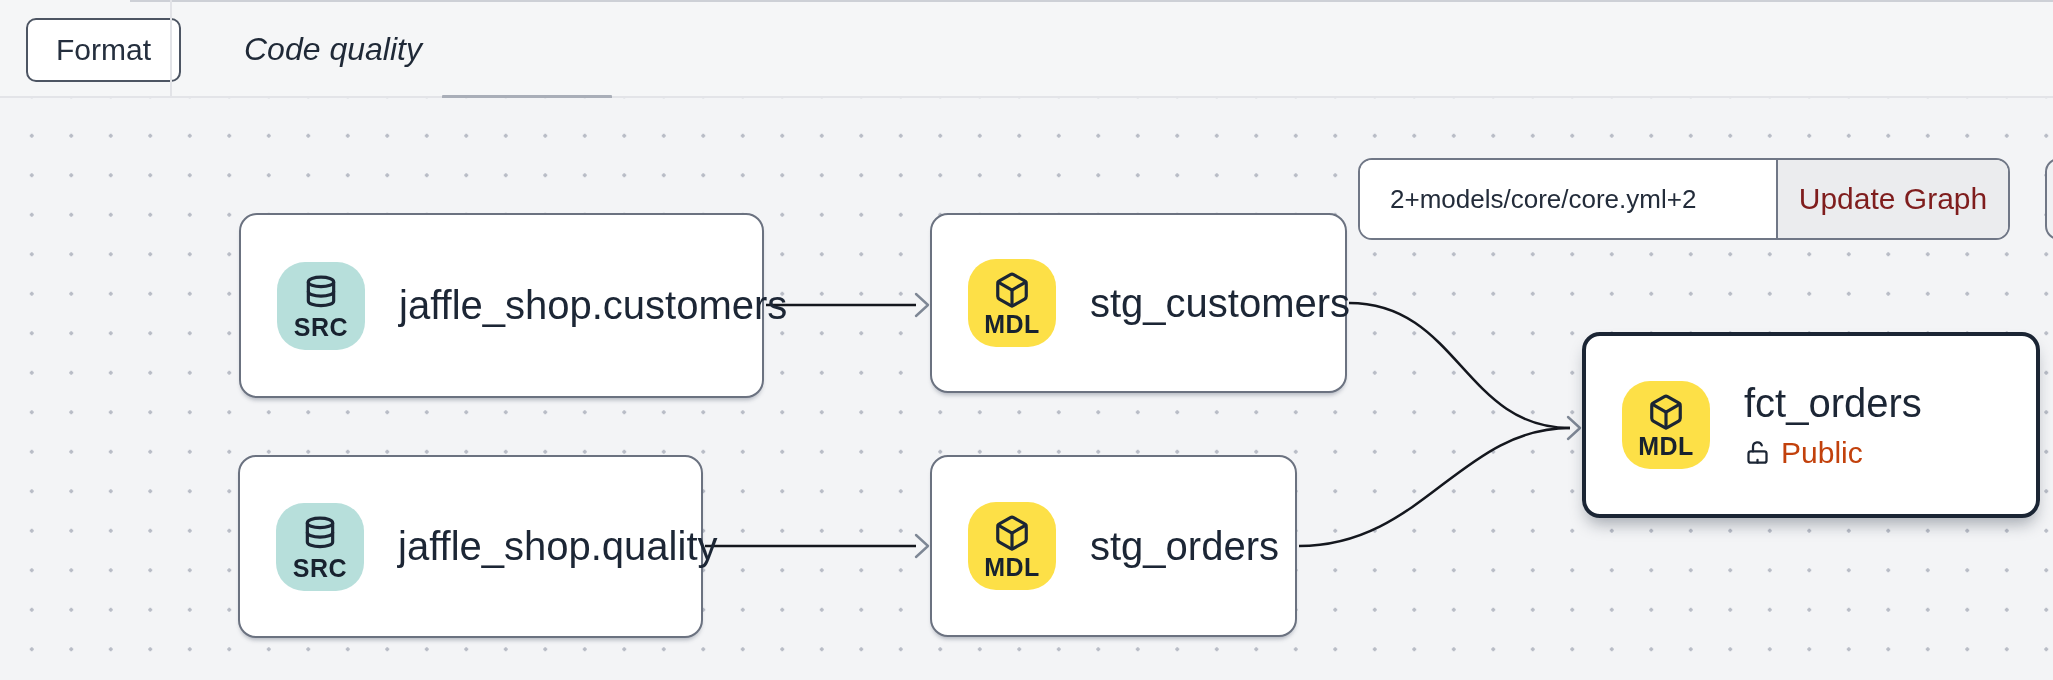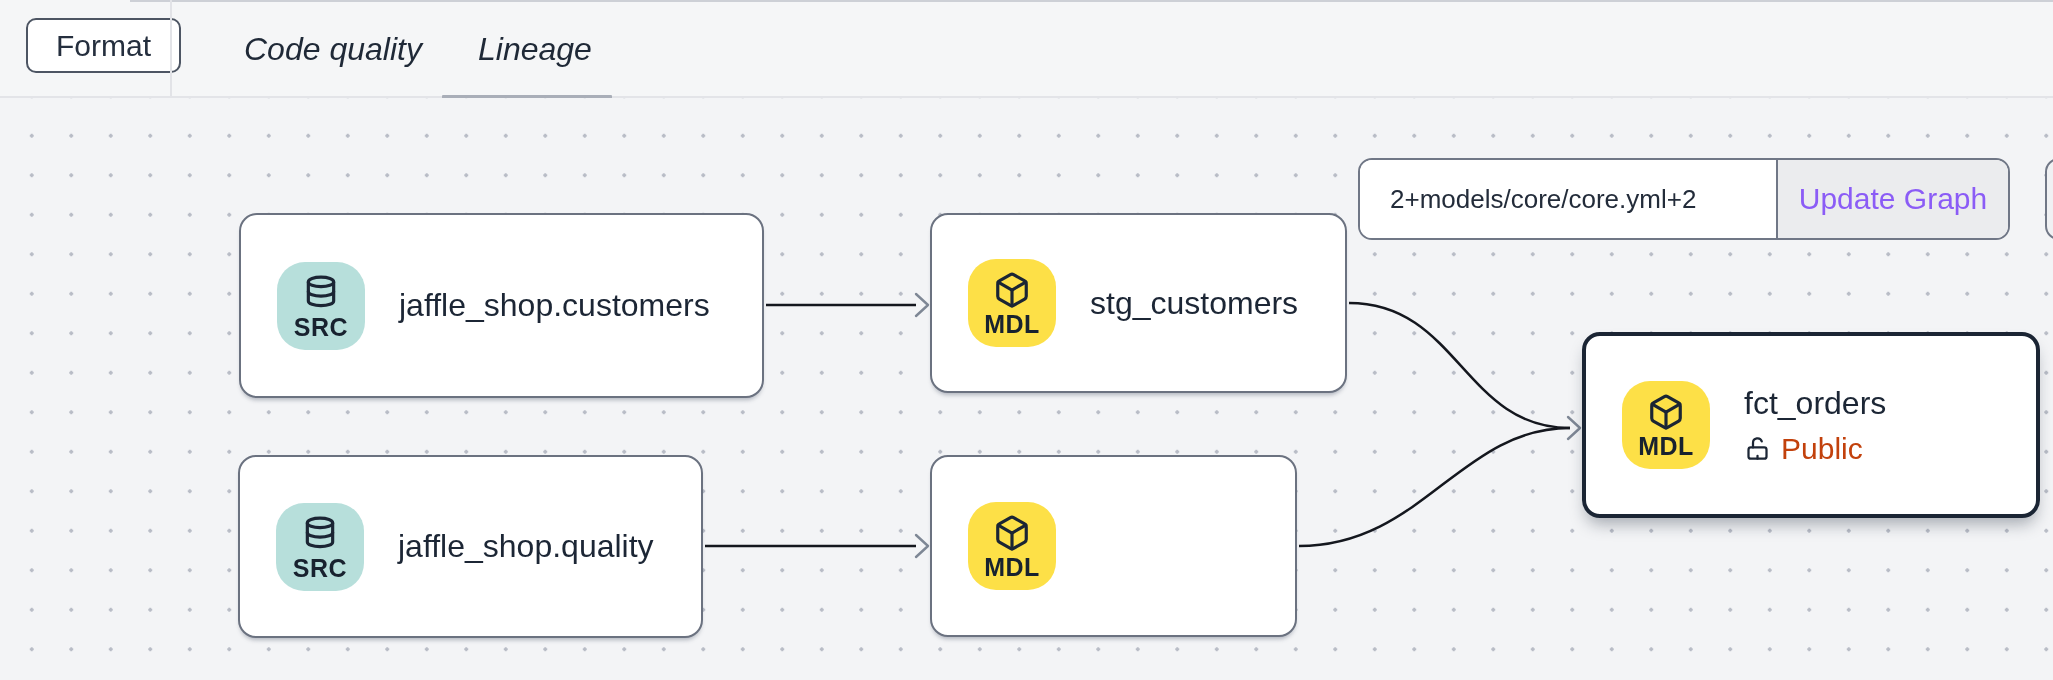--- a/index.html
+++ b/index.html
@@ -10,21 +10,21 @@
   }
   .screen{position:absolute;inset:0;}
 
   
   .topbar{
     position:absolute;left:0;top:0;width:2053px;height:98px;
     background:#f5f6f7;border-bottom:2px solid #e3e4e8;box-sizing:border-box;
   }
   .topbar-topline{position:absolute;left:130px;top:0;right:0;height:2px;background:#cdd0d6;}
   .format-btn{
-    position:absolute;left:26px;top:18px;height:55px;padding:0 28px;
+    position:absolute;left:26px;top:18px;height:64px;padding:0 28px;
     background:#ffffff;border:2px solid #4d5563;border-radius:10px;
     font-family:inherit;font-size:30px;color:#252f3e;cursor:pointer;
   }
   .topbar-divider{position:absolute;left:170px;top:0;width:2px;height:96px;background:#e2e3e7;}
   .tab{
     position:absolute;top:24px;height:50px;line-height:50px;
     font-size:32px;color:#1f2937;cursor:pointer;white-space:nowrap;font-style:italic;
   }
   .tab-codequality{left:244px;}
   .tab-lineage{left:478px;}
@@ -55,54 +55,53 @@
   .node-4{left:930px;top:357px;width:367px;height:182px;}
   .node-5{left:1582px;top:234px;width:458px;height:186px;}
   .badge{
     width:88px;height:88px;border-radius:28px;flex:0 0 auto;
     display:flex;flex-direction:column;align-items:center;justify-content:center;
   }
   .badge-src{background:#b7dfdb;}
   .badge-mdl{background:#fde047;}
   .badge svg{display:block;margin-top:4px;}
   .badge-label{font-size:25px;font-weight:600;color:#18222f;letter-spacing:0.5px;margin-top:1px;}
-  .node-title{font-size:32px;color:#1c2635;white-space:nowrap;}
+  .node-title{font-size:40px;color:#1c2635;white-space:nowrap;}
   .node-text-col{display:flex;flex-direction:column;gap:10px;}
   .node-sub{display:flex;align-items:center;gap:10px;font-size:30px;color:#c2410c;}
 
   
   .selector-group{
     position:absolute;left:1358px;top:60px;width:652px;height:82px;
     border:2px solid #707786;border-radius:14px;box-sizing:border-box;
     display:flex;overflow:hidden;background:#ffffff;
   }
   .selector-input{
     flex:1 1 auto;border:none;outline:none;background:#ffffff;
     font-family:inherit;font-size:26px;color:#232c3a;padding:0 0 0 30px;min-width:0;
   }
   .update-btn{
     flex:0 0 232px;background:#ebecee;border:none;border-left:2px solid #707786;
-    font-family:inherit;font-size:30px;color:#8b5cf6;cursor:pointer;
+    font-family:inherit;font-size:30px;color:#7f1d1d;cursor:pointer;
   }
   .partial-btn{
     position:absolute;left:2045px;top:60px;width:70px;height:82px;
     background:#f0f1f3;border:2px solid #707786;border-radius:14px;box-sizing:border-box;
   }
 </style>
 </head>
 <body>
 
 <div class="screen">
 
   <div class="topbar">
     <div class="topbar-topline"></div>
     <button class="format-btn">Format</button>
     <div class="topbar-divider"></div>
     <div class="tab tab-codequality">Code quality</div>
-    <div class="tab tab-lineage">Lineage</div>
     <div class="tab-underline"></div>
   </div>
 
   <div class="canvas">
 
     <svg class="edges" viewBox="0 0 2053 582">
       <g fill="none" stroke="#14171e" stroke-width="2.5">
         <path d="M766 207 H916"></path>
         <path d="M705 448 H916"></path>
         <path d="M1349 205 C1458 205 1464 330 1570 330"></path>
@@ -153,20 +152,21 @@
 
     <div class="node node-4">
       <div class="badge badge-mdl">
         <svg width="38" height="38" viewBox="0 0 24 24" fill="none" stroke="#1b2534" stroke-width="2" stroke-linecap="round" stroke-linejoin="round">
           <path d="M21 16V8a2 2 0 0 0-1-1.73l-7-4a2 2 0 0 0-2 0l-7 4A2 2 0 0 0 3 8v8a2 2 0 0 0 1 1.73l7 4a2 2 0 0 0 2 0l7-4A2 2 0 0 0 21 16z"></path>
           <polyline points="3.27 6.96 12 12.01 20.73 6.96"></polyline>
           <line x1="12" y1="22.08" x2="12" y2="12"></line>
         </svg>
         <span class="badge-label">MDL</span>
       </div>
+      <span class="node-title">stg_orders</span>
     </div>
 
     <div class="node node-5 selected">
       <div class="badge badge-mdl">
         <svg width="38" height="38" viewBox="0 0 24 24" fill="none" stroke="#1b2534" stroke-width="2" stroke-linecap="round" stroke-linejoin="round">
           <path d="M21 16V8a2 2 0 0 0-1-1.73l-7-4a2 2 0 0 0-2 0l-7 4A2 2 0 0 0 3 8v8a2 2 0 0 0 1 1.73l7 4a2 2 0 0 0 2 0l7-4A2 2 0 0 0 21 16z"></path>
           <polyline points="3.27 6.96 12 12.01 20.73 6.96"></polyline>
           <line x1="12" y1="22.08" x2="12" y2="12"></line>
         </svg>
         <span class="badge-label">MDL</span>

